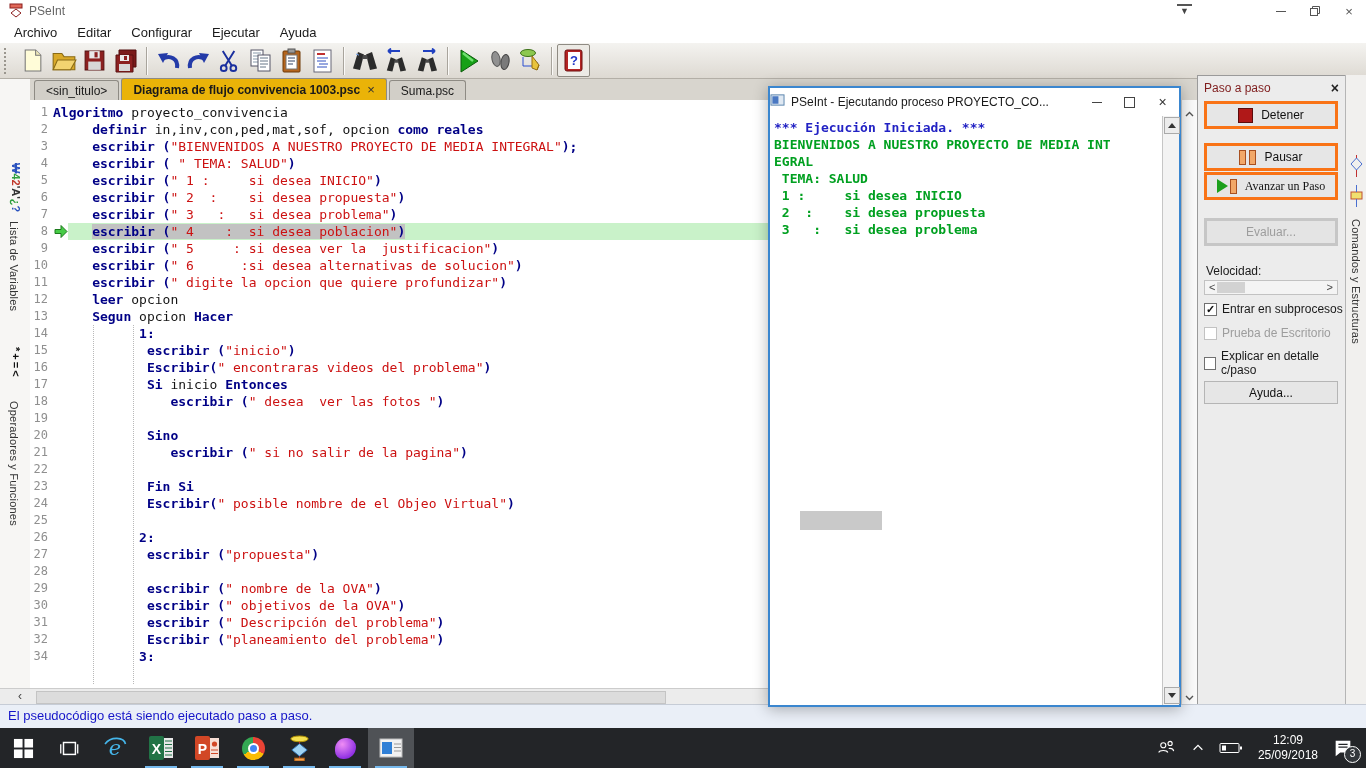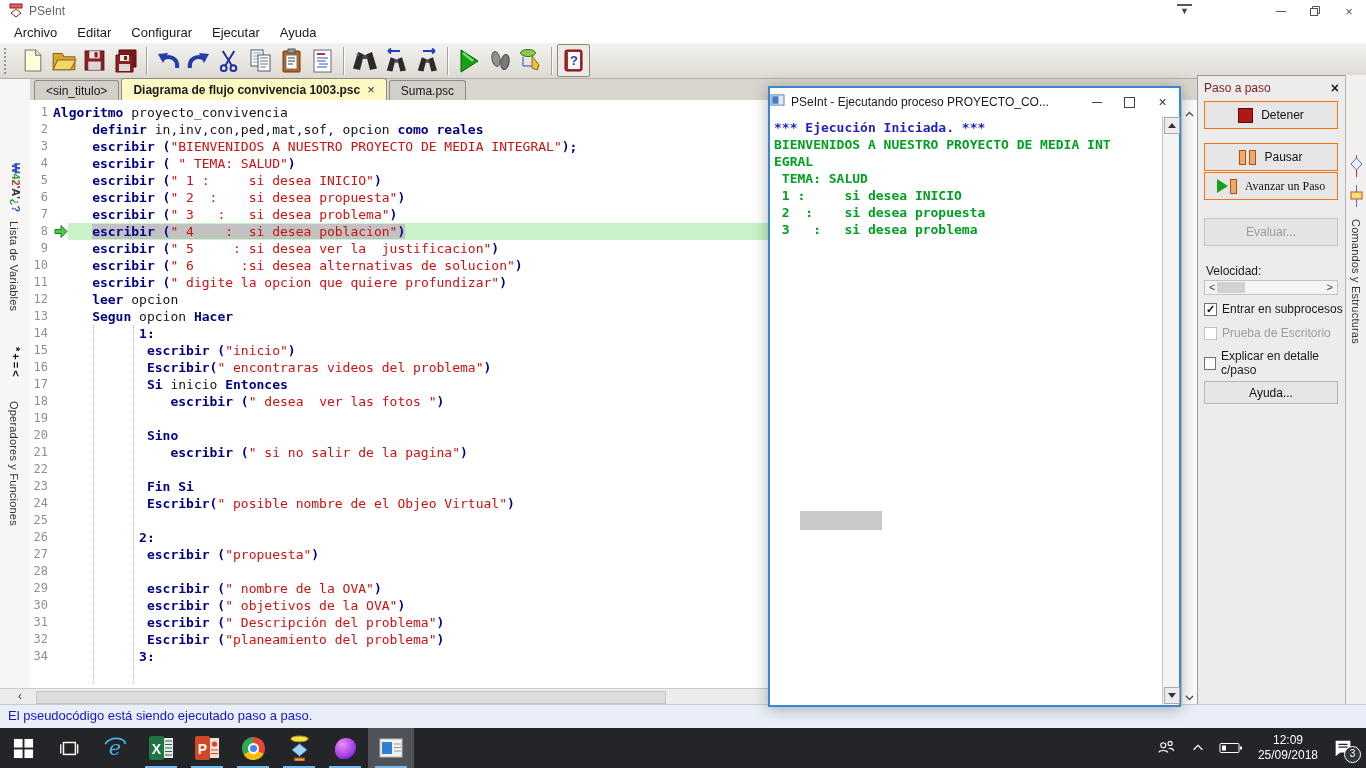--- a/index.html
+++ b/index.html
@@ -25,21 +25,21 @@
   #grip{width:5px;height:26px;border-left:2px dotted #9a968e;margin-right:6px;}
   .tbtn{width:31px;height:31px;display:flex;align-items:center;justify-content:center;border-radius:2px;}
   .tbtn svg{display:block;}
   .tbtn.boxed{border:1px solid #8f8b83;background:#eceae5;}
   .tsep{width:1px;height:28px;background:#a8a49c;box-shadow:1px 0 0 #fbfaf8;margin:0 5px;}
 
   
   #tabbar{position:absolute;left:0;top:79px;width:1366px;height:21px;background:#d8d5ce;display:flex;align-items:flex-end;padding-left:34px;box-sizing:border-box;}
   .tab{height:17px;display:flex;align-items:center;gap:7px;padding:1px 11px 1px 11px;margin-right:2px;
        background:#d2cfc8;border:1px solid #8e8b84;border-bottom:none;border-radius:3px 3px 0 0;font-size:12px;color:#1a1a1a;}
-  .tab.active{background:#fef9c3;font-weight:bold;height:19px;}
+  .tab.active{background:#eab308;font-weight:bold;height:19px;}
   .tab .close{font-weight:normal;font-size:13px;color:#333;}
   #tab-list-btn{position:absolute;right:174px;top:4px;width:15px;height:13px;color:#444;font-size:9px;line-height:11px;text-align:center;border-top:2px solid #555;}
 
   
   #left-rail{position:absolute;left:0;top:79px;width:30px;height:609px;background:#f7f6f4;}
   .vlabel{position:absolute;left:20px;transform:rotate(90deg);transform-origin:0 0;font-size:11px;color:#333;white-space:nowrap;letter-spacing:.2px;}
   .vicon{position:absolute;left:22px;transform:rotate(90deg);transform-origin:0 0;font-size:11px;font-weight:bold;white-space:nowrap;}
 
   
   #editor{position:absolute;left:30px;top:100px;width:1151px;height:588px;background:#fff;overflow:hidden;padding-top:4px;box-sizing:border-box;}
@@ -77,21 +77,21 @@
   .xsbtn{position:absolute;left:1px;width:14px;height:15px;background:#ececec;border:1px solid #aaa;display:flex;align-items:center;justify-content:center;}
   .tri-up{width:0;height:0;border-left:4px solid transparent;border-right:4px solid transparent;border-bottom:5px solid #333;}
   .tri-dn{width:0;height:0;border-left:4px solid transparent;border-right:4px solid transparent;border-top:5px solid #333;}
   #exec-artifact{position:absolute;left:30px;top:423px;width:82px;height:19px;background:#c9c9c9;}
 
   
   #panel{position:absolute;left:1197px;top:75px;width:148px;height:629px;background:#ececec;border-left:1px solid #9a9a9a;border-top:1px solid #9a9a9a;box-sizing:border-box;}
   #panel-header{height:20px;display:flex;align-items:center;padding:2px 6px 0 6px;}
   #panel-title{font-size:12px;color:#7f1d1d;flex:1;}
   #panel-close{font-size:14px;font-weight:bold;color:#222;}
-  .pbtn{position:absolute;left:6px;width:134px;height:28px;background:#e6e6e6;border:1px solid #f97316;box-sizing:border-box;display:flex;align-items:center;justify-content:center;gap:8px;font-size:12px;color:#111;}
+  .pbtn{position:absolute;left:6px;width:134px;height:28px;background:#e6e6e6;border:3px solid #f97316;box-sizing:border-box;display:flex;align-items:center;justify-content:center;gap:8px;font-size:12px;color:#111;}
   .pbtn.disabled{color:#9d9d9d;background:#e4e4e4;border-color:#c6c6c6;}
   .ic-stop{width:13px;height:13px;background:#b01818;border:1px solid #5c0c0c;}
   .ic-pause{display:flex;gap:3px;}
   .ic-pause i{display:block;width:5px;height:13px;background:#f2a868;border:1px solid #a85020;}
   .ic-step{display:flex;align-items:center;gap:2px;}
   .ic-step .tri{width:0;height:0;border-top:7px solid transparent;border-bottom:7px solid transparent;border-left:11px solid #1ca01c;}
   .ic-step i{display:block;width:5px;height:13px;background:#f2a868;border:1px solid #a85020;}
   #speed-label{position:absolute;left:8px;top:188px;font-size:12px;color:#1a1a1a;}
   #speed{position:absolute;left:6px;top:204px;width:134px;height:15px;background:#f4f4f4;border:1px solid #c2c2c2;box-sizing:border-box;font-size:11px;color:#444;}
   #speed .sa{position:absolute;top:0px;line-height:13px;}

